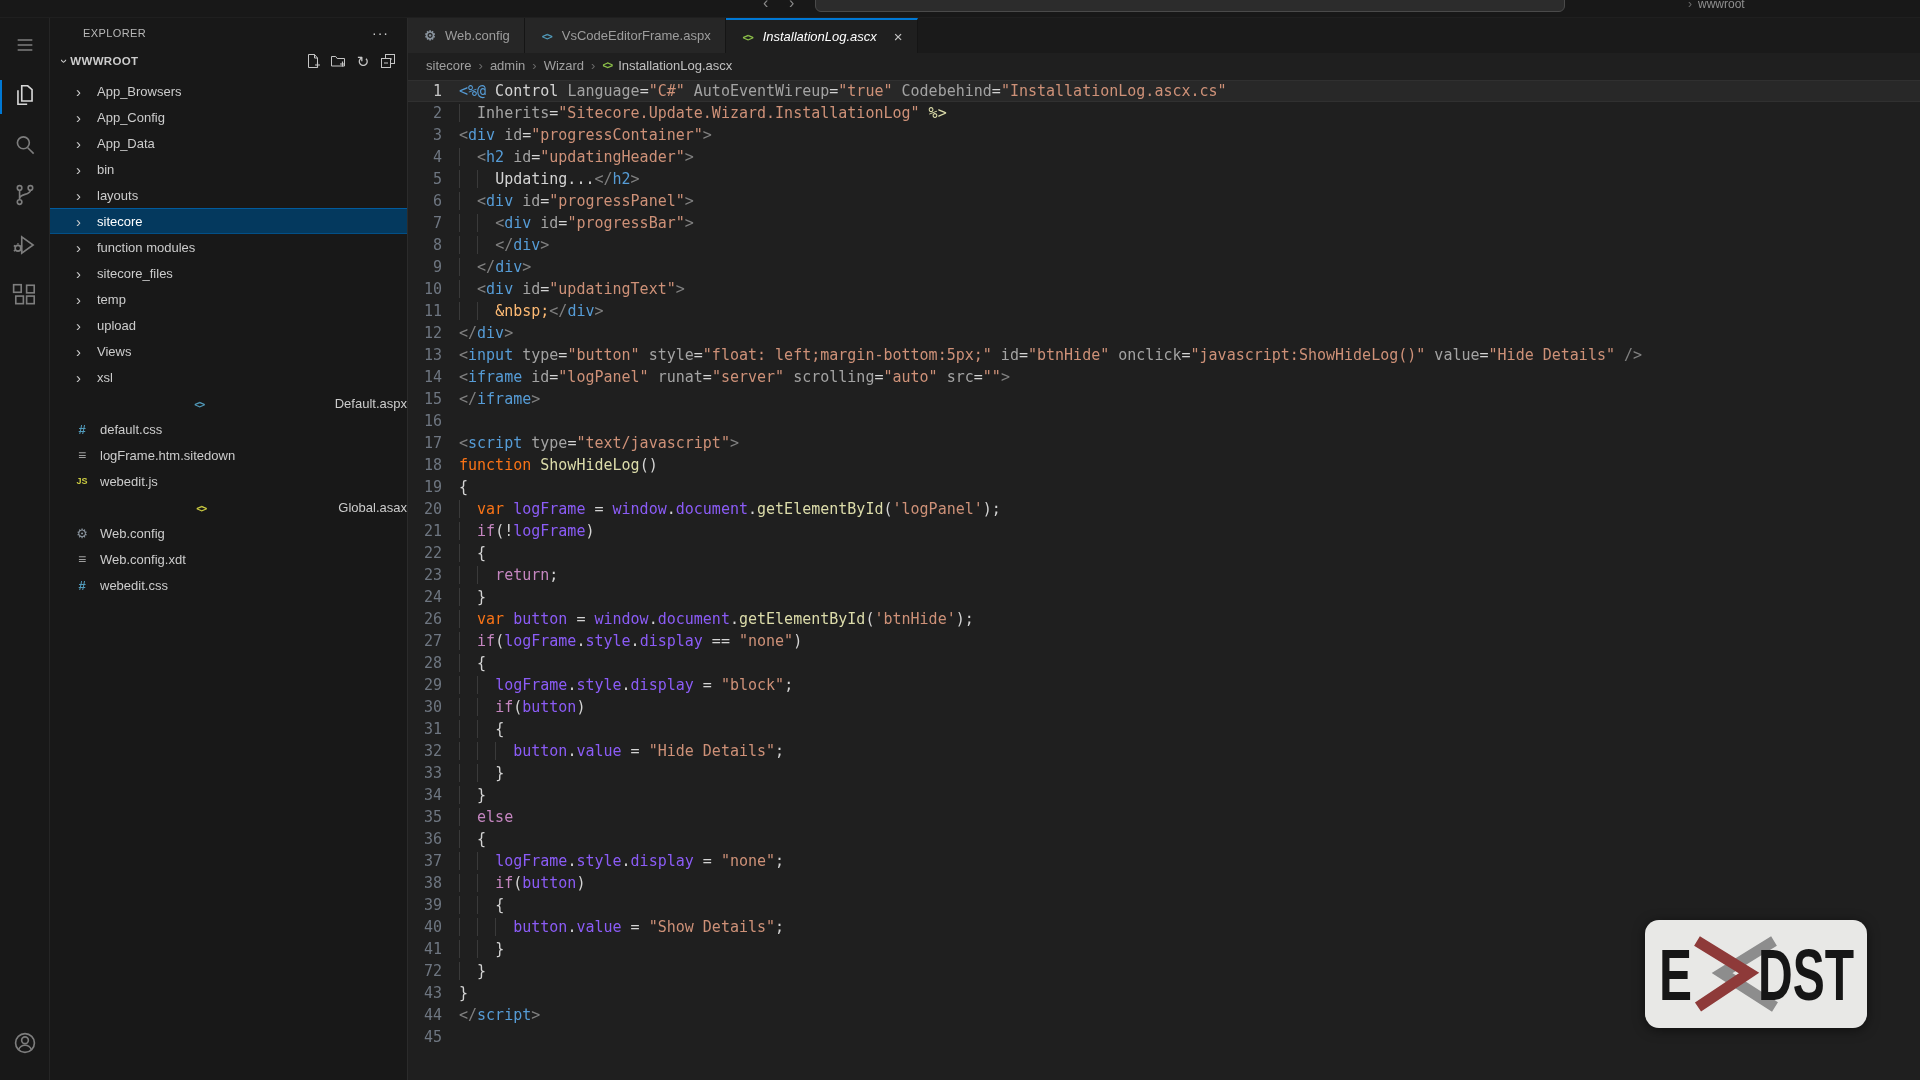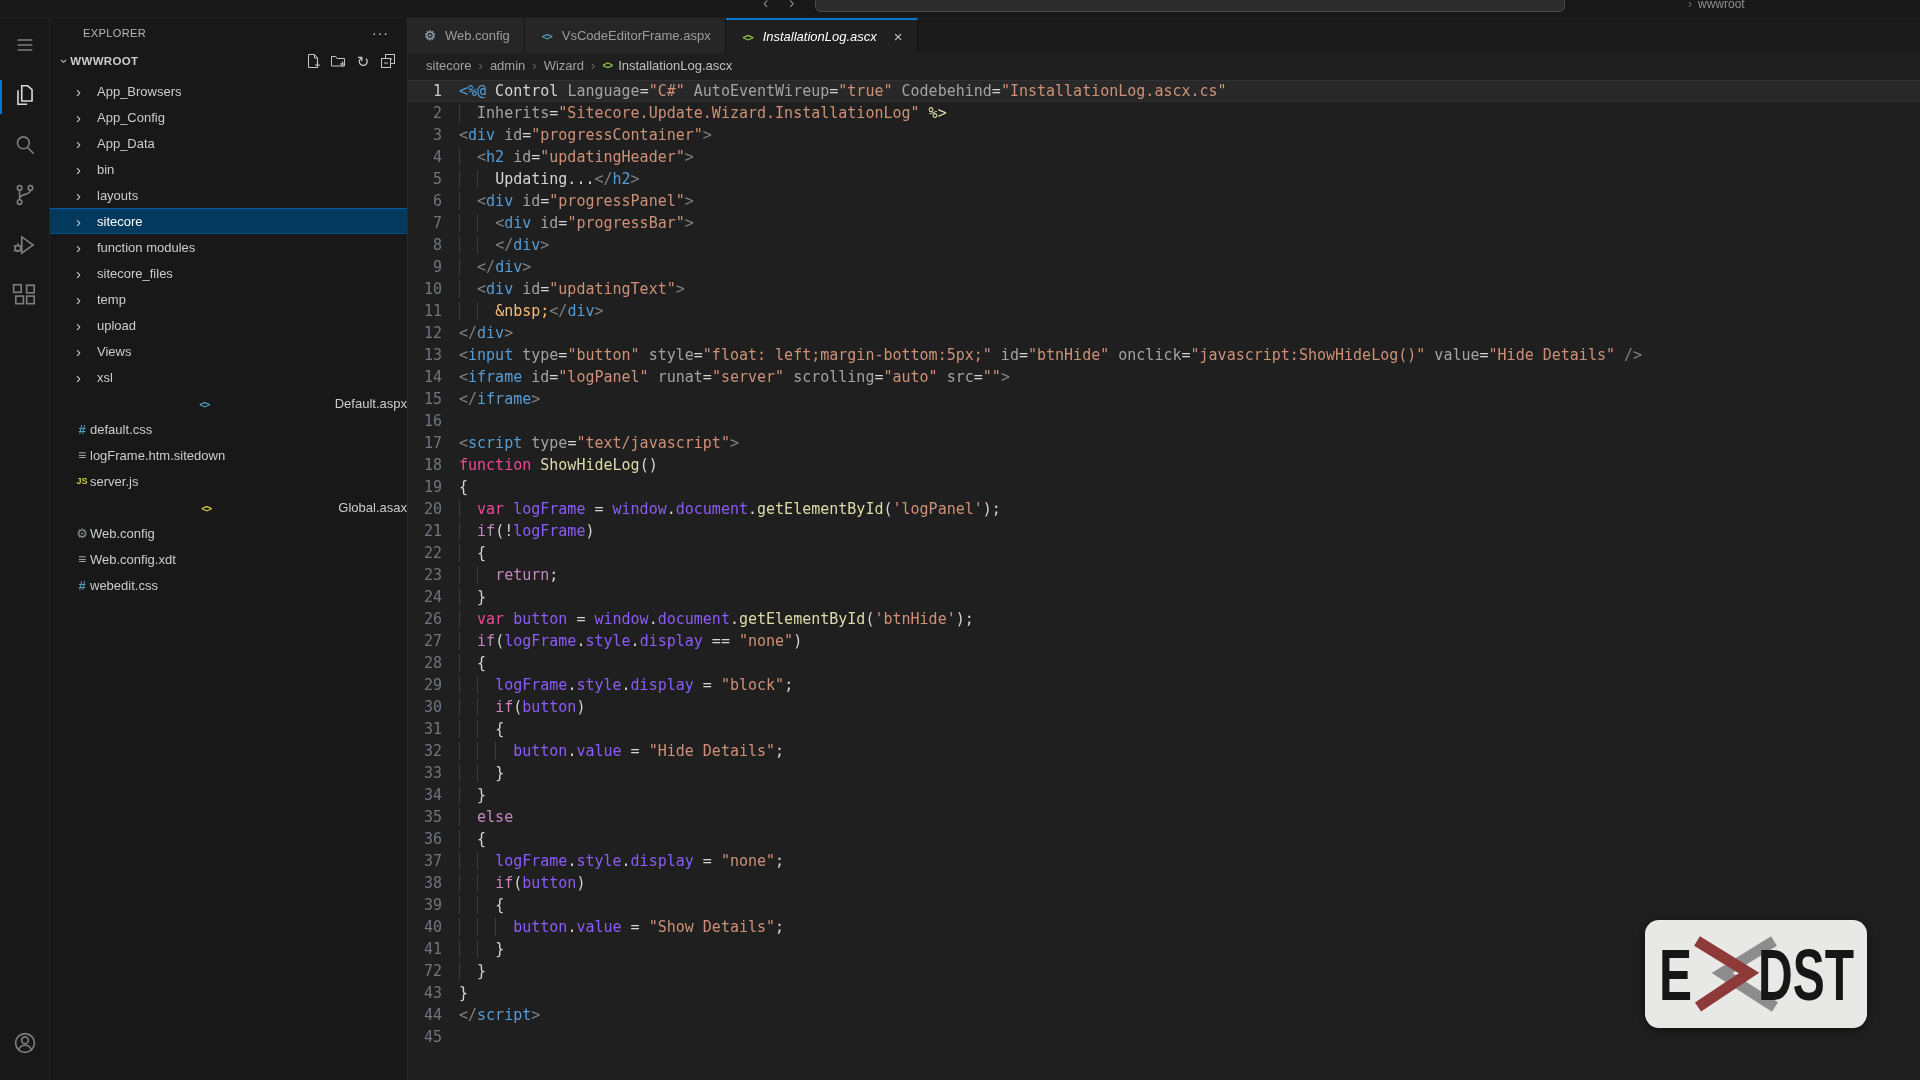--- a/index.html
+++ b/index.html
@@ -34,21 +34,21 @@
   .sb-root .root-label { font-weight:bold; font-size:11.5px; letter-spacing:.3px; color:#cccccc; margin-left:4px; }
   .root-actions { margin-left:auto; margin-right:10px; display:flex; gap:7px; align-items:center; }
   .root-actions .act { width:18px; height:18px; display:flex; align-items:center; justify-content:center;
     color:#c5c5c5; cursor:pointer; font-size:14px; }
   .tree { padding-top:4px; }
   .row { height:26px; display:flex; align-items:center; color:#cccccc; cursor:pointer; }
   .row.folder { padding-left:26px; }
   .row.file { padding-left:24px; }
   .row .chev { width:14px; color:#cccccc; font-size:15px; line-height:1; }
   .row .label { margin-left:7px; white-space:nowrap; }
-  .row.file .label { margin-left:0; }
+  .row.file .label { margin-left:10px; }
   .row.selected { background:#04395e; border-top:1px solid rgba(0,120,212,.55); border-bottom:1px solid rgba(0,120,212,.35); color:#ffffff; }
   .ficon { width:16px; display:inline-flex; justify-content:center; font-weight:bold; }
   .ficon.code { font-size:10px; letter-spacing:-1px; }
   .ficon.hash { font-size:13px; }
   .ficon.lines { font-size:14px; font-weight:normal; }
   .ficon.js { font-size:9px; }
   .ficon.gear { font-size:13px; font-weight:normal; }
   .chev.expanded { transform:rotate(90deg); transform-origin:55% 50%; }
 
   
@@ -72,21 +72,21 @@
   .ln { flex:none; width:34px; text-align:right; color:#6e7681; user-select:none; }
   .cl.cur .ln { color:#c6c6c6; }
   .lc { margin-left:17px; white-space:pre; color:#d4d4d4; }
   .ind { white-space:pre; background:repeating-linear-gradient(to right, #3a3a3a 0 1px, transparent 1px 2ch); }
 
   
   .watermark { position:absolute; left:1645px; top:920px; width:222px; height:108px;
     border-radius:14px; box-shadow:0 2px 12px rgba(0,0,0,.5); }
   svg text { font-family:"Liberation Sans", sans-serif; }
 </style>
-<style>.tk-tag{color:#569cd6}.tk-pun{color:#808080}.tk-attr{color:#a3a3a3}.tk-str{color:#ce9178}.tk-pln{color:#d4d4d4}.tk-kw{color:#ec4899}.tk-ctl{color:#c586c0}.tk-fn{color:#dcdcaa}.tk-idf{color:#8b5cf6}.tk-ent{color:#fdba74}</style></head>
+<style>.tk-tag{color:#569cd6}.tk-pun{color:#808080}.tk-attr{color:#a3a3a3}.tk-str{color:#ce9178}.tk-pln{color:#d4d4d4}.tk-kw{color:#f97316}.tk-ctl{color:#c586c0}.tk-fn{color:#dcdcaa}.tk-idf{color:#8b5cf6}.tk-ent{color:#fdba74}</style></head>
 <body>
 
 <div class="topbar">
   <span class="nav-arrow" style="left:763px">‹</span>
   <span class="nav-arrow" style="left:789px">›</span>
   <div class="cmd-center"></div>
   <span class="ws-label"><span class="sep">›</span><span>wwwroot</span></span>
 </div>
 
 <div class="main">
@@ -232,21 +232,21 @@
         <div class="row file">
           <span class="ficon hash" style="color: rgb(81, 154, 186);">#</span>
           <span class="label">default.css</span>
         </div>
         <div class="row file">
           <span class="ficon lines" style="color: rgb(158, 158, 158);">≡</span>
           <span class="label">logFrame.htm.sitedown</span>
         </div>
         <div class="row file">
           <span class="ficon js" style="color: rgb(203, 203, 65);">JS</span>
-          <span class="label">server.js</span>
+          <span class="label">webedit.js</span>
         </div>
         <div class="row file">
           <span class="ficon code" style="color: rgb(203, 203, 65);">&lt;&gt;</span>
           <span class="label">Global.asax</span>
         </div>
         <div class="row file">
           <span class="ficon gear" style="color: rgb(138, 148, 158);">⚙</span>
           <span class="label">Web.config</span>
         </div>
         <div class="row file">

